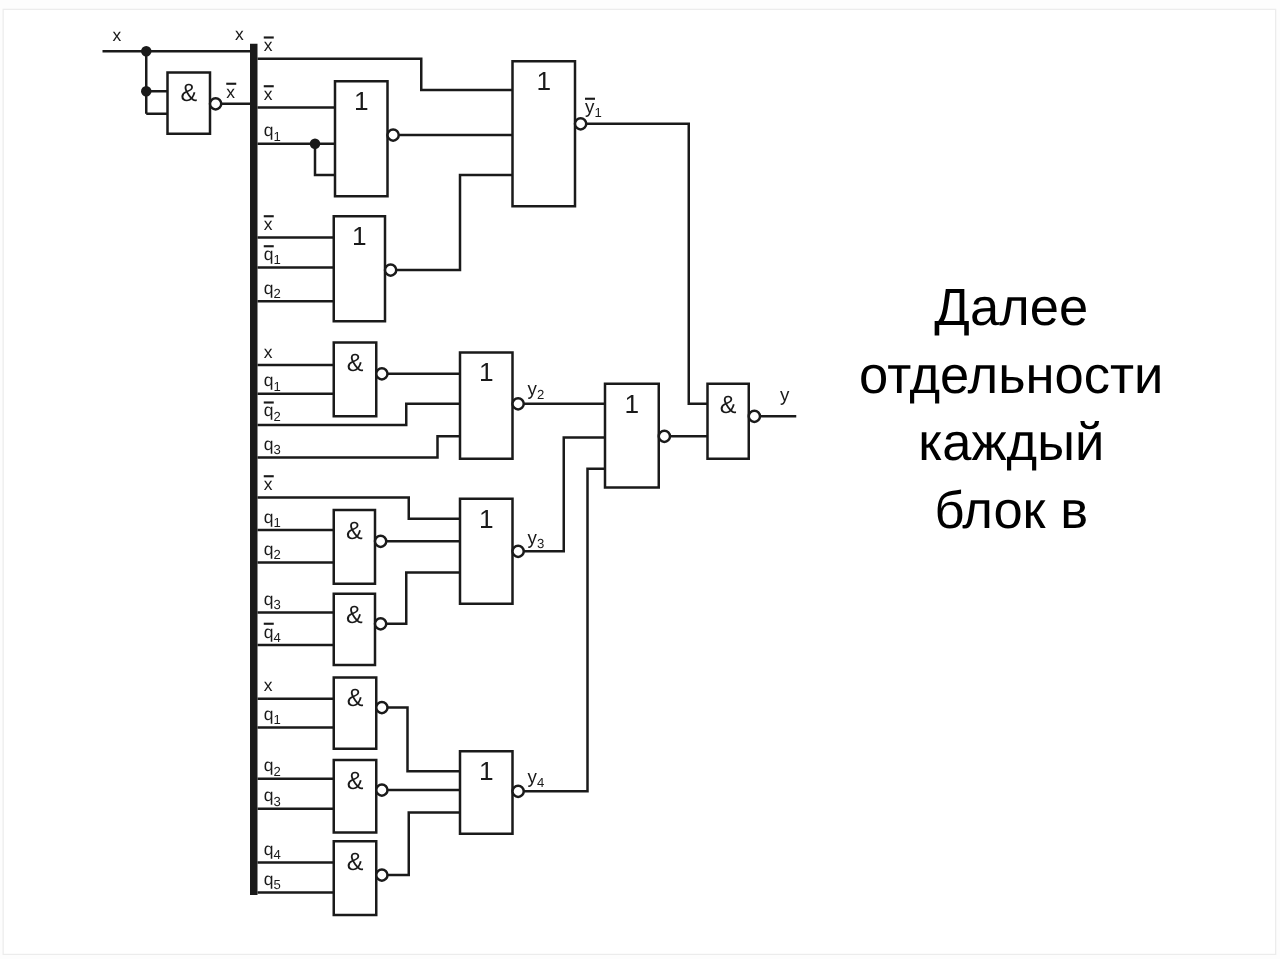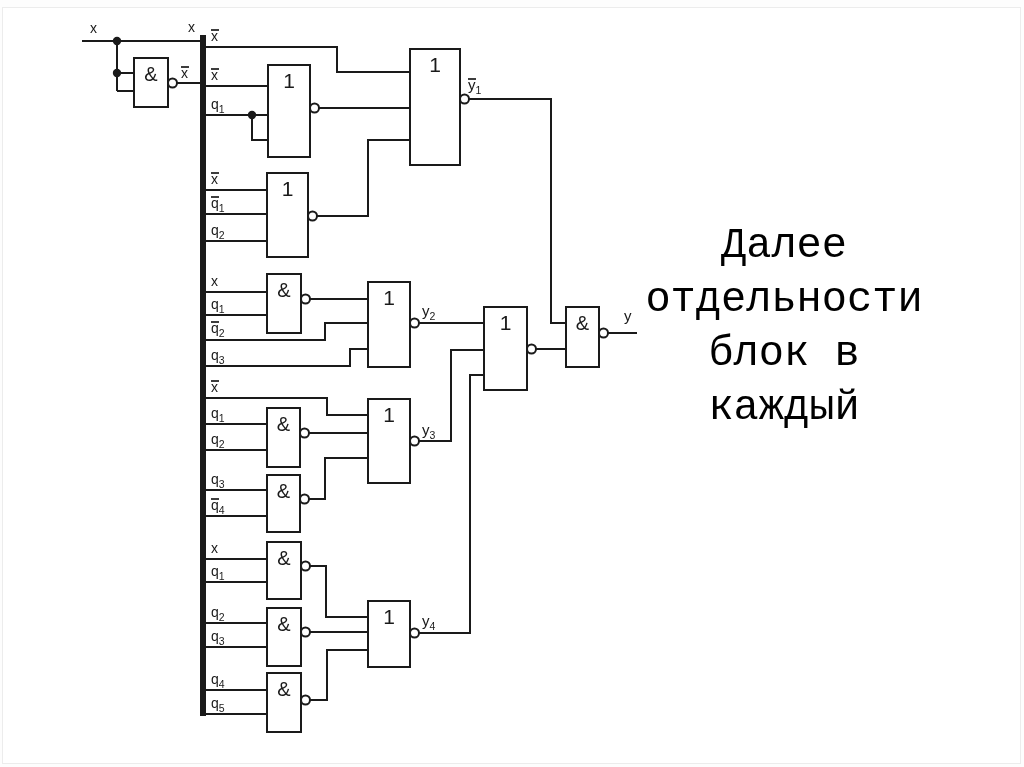--- a/index.html
+++ b/index.html
@@ -7,22 +7,22 @@
     width:1024px;height:767px;position:relative;overflow:hidden;
     background:#fdfdfd;font-family:"Liberation Sans",sans-serif;
   }
   .slide-frame{
     position:absolute;left:2px;top:7px;right:3px;bottom:3px;
     border:1px solid #ececec;background:#ffffff;
   }
   #circuit{position:absolute;left:0;top:0;display:block}
   #circuit text{font-family:"Liberation Sans",sans-serif}
   .caption{
-    position:absolute;left:618px;top:219px;width:332px;
-    text-align:center;font-size:42px;line-height:54px;color:#000000;font-family:Liberation Mono, monospace;
+    position:absolute;left:643px;top:219px;width:332px;
+    text-align:center;font-size:42px;line-height:54px;color:#000000;
   }
 </style>
 </head>
 <body>
 
 <div class="slide-frame"></div>
 
 <svg id="circuit" width="1024" height="767" viewBox="0 0 1024 767">
     <rect x="200" y="35" width="6" height="681" fill="#1a1a1a"></rect>
     <polyline points="82,41 200,41" fill="none" stroke="#1a1a1a" stroke-width="2"></polyline>
@@ -150,15 +150,15 @@
     <line x1="468" y1="79" x2="476" y2="79" stroke="#1a1a1a" stroke-width="1.7"></line>
     <text x="422" y="316" font-size="15" fill="#1a1a1a" text-anchor="start"><tspan>y</tspan><tspan dy="3.5" font-size="10.5">2</tspan></text>
     <text x="422" y="435" font-size="15" fill="#1a1a1a" text-anchor="start"><tspan>y</tspan><tspan dy="3.5" font-size="10.5">3</tspan></text>
     <text x="422" y="626" font-size="15" fill="#1a1a1a" text-anchor="start"><tspan>y</tspan><tspan dy="3.5" font-size="10.5">4</tspan></text>
     <text x="624" y="321" font-size="15" fill="#1a1a1a" text-anchor="start"><tspan>y</tspan></text>
   </svg>
 
 <div class="caption" id="caption" style="color: rgb(0, 0, 0);">
     <div>Далее</div>
     <div>отдельности</div>
+    <div>каждый</div>
     <div>блок в</div>
-    <div>каждый</div>
   </div>
 
 </body></html>

